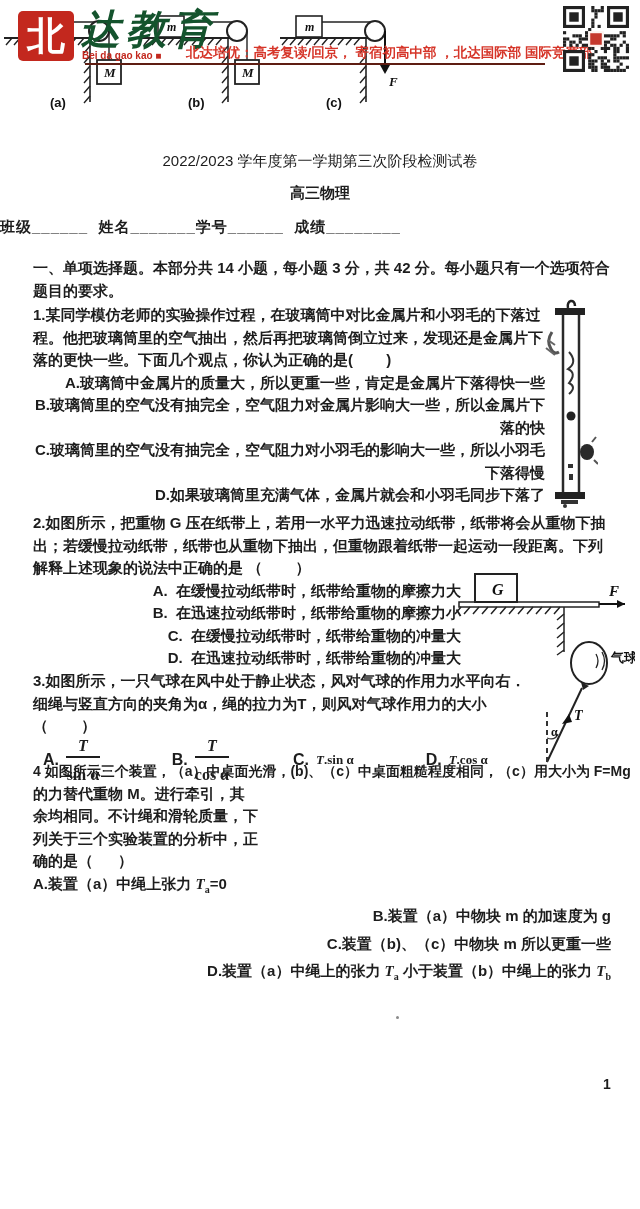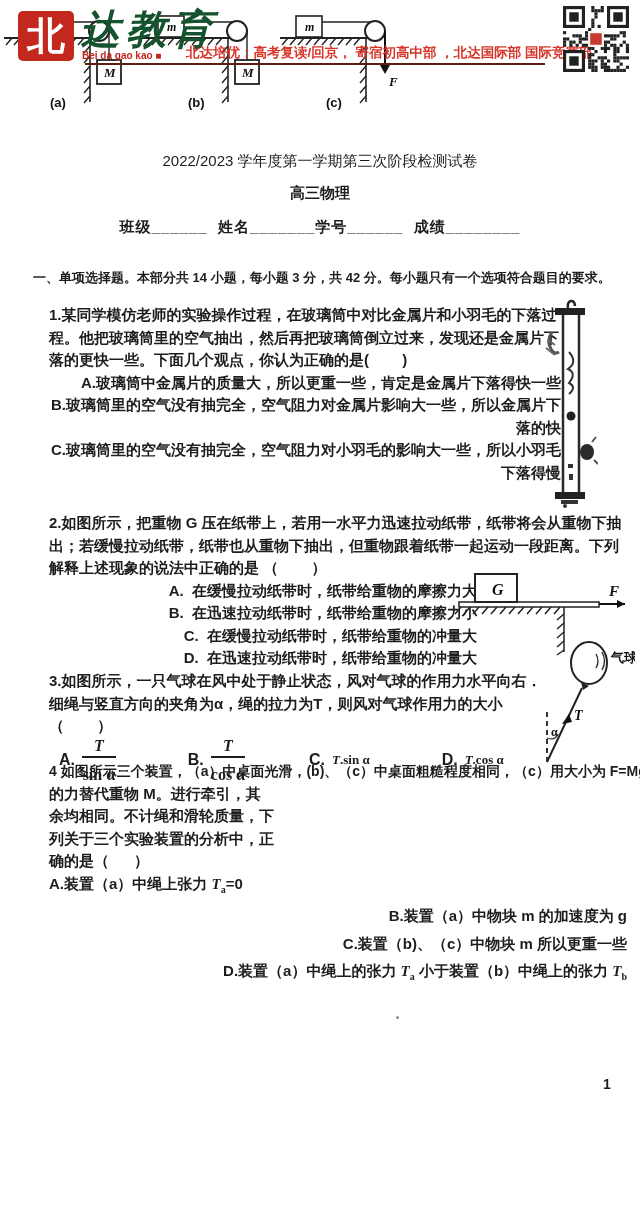--- a/index.html
+++ b/index.html
@@ -15,25 +15,25 @@
   .logo-sub{position:absolute;left:82px;top:50px;font-size:10px;color:#c3281e;font-weight:700;}
   .tagline{position:absolute;left:186px;top:44px;font-size:13.5px;color:#d6362a;font-weight:700;white-space:nowrap;}
   .tagline-rule{position:absolute;left:85px;top:63px;width:460px;height:2px;background:#5e1d12;}
   .qr{position:absolute;left:560px;top:6px;width:72px;height:66px;}
 
   
   .doc-title{position:absolute;top:152px;left:0;width:640px;text-align:center;
         font-size:15px;font-weight:400;}
   .doc-subtitle{position:absolute;top:184px;left:0;width:640px;text-align:center;
         font-size:15px;font-weight:700;}
-  .doc-fields{position:absolute;top:218px;left:0;width:640px;text-align:center;
+  .doc-fields{position:absolute;top:218px;left:0;width:640px;
         font-size:15px;font-weight:700;letter-spacing:1px;}
   .sec-heading{position:absolute;top:257px;left:33px;width:578px;
-        font-size:13px;font-weight:700;line-height:22.5px;margin-top:10px;}
-  .q{position:absolute;left:49px;font-size:15px;font-weight:700;line-height:22.5px;}
+        font-size:15px;font-weight:700;line-height:22.5px;}
+  .q{position:absolute;left:33px;font-size:15px;font-weight:700;line-height:22.5px;}
   #q1{top:304px;width:512px;}
   #q2{top:512px;width:578px;}
   #q2 .qopt{width:420px;padding-left:8px;}
   #q3{top:670px;width:500px;}
   #q4{top:760px;width:578px;}
   .q4-line1{white-space:nowrap;font-size:14px;}
   .q4-narrow{width:226px;}
   .qopt{margin:0;text-align:right;}
   .mt4{margin-top:4px;} .mt5{margin-top:5px;}
 
@@ -195,20 +195,21 @@
   <div class="doc-subtitle">高三物理</div>
   <div class="doc-fields">班级______&nbsp;&nbsp;姓名_______学号______&nbsp;&nbsp;成绩________</div>
 
   <div class="sec-heading">一、单项选择题。本部分共 14 小题，每小题 3 分，共 42 分。每小题只有一个选项符合题目的要求。</div>
 
   <div class="q" id="q1">
     <div class="qtext">1.某同学模仿老师的实验操作过程，在玻璃筒中对比金属片和小羽毛的下落过程。他把玻璃筒里的空气抽出，然后再把玻璃筒倒立过来，发现还是金属片下落的更快一些。下面几个观点，你认为正确的是(&nbsp;&nbsp;&nbsp;&nbsp;&nbsp;&nbsp;&nbsp;&nbsp;)</div>
     <div class="qopt">A.玻璃筒中金属片的质量大，所以更重一些，肯定是金属片下落得快一些</div>
     <div class="qopt">B.玻璃筒里的空气没有抽完全，空气阻力对金属片影响大一些，所以金属片下落的快</div>
     <div class="qopt">C.玻璃筒里的空气没有抽完全，空气阻力对小羽毛的影响大一些，所以小羽毛下落得慢</div>
+    <div class="qopt">D.如果玻璃筒里充满气体，金属片就会和小羽毛同步下落了</div>
   </div>
 
   <svg id="fig-q1" class="fig" width="56" height="212" viewBox="0 0 56 212">
     <path d="M26 12 C24 4, 33 2, 33 10" fill="none" stroke="#222" stroke-width="2.5"></path>
     <rect x="13" y="12" width="30" height="7" fill="#222"></rect>
     <line x1="21" y1="19" x2="21" y2="196" stroke="#2a2a2a" stroke-width="2.5"></line>
     <line x1="37" y1="19" x2="37" y2="196" stroke="#2a2a2a" stroke-width="2.5"></line>
     <path d="M10 36 q-6 9 -1 17 q3 6 8 3" fill="none" stroke="#555" stroke-width="3"></path>
     <path d="M4 52 l9 7 M6 44 l7 5" stroke="#666" stroke-width="2" fill="none"></path>
     <path d="M27 56 q9 10 -1 17 q9 4 1 14 q8 4 0 11" fill="none" stroke="#333" stroke-width="2"></path>

